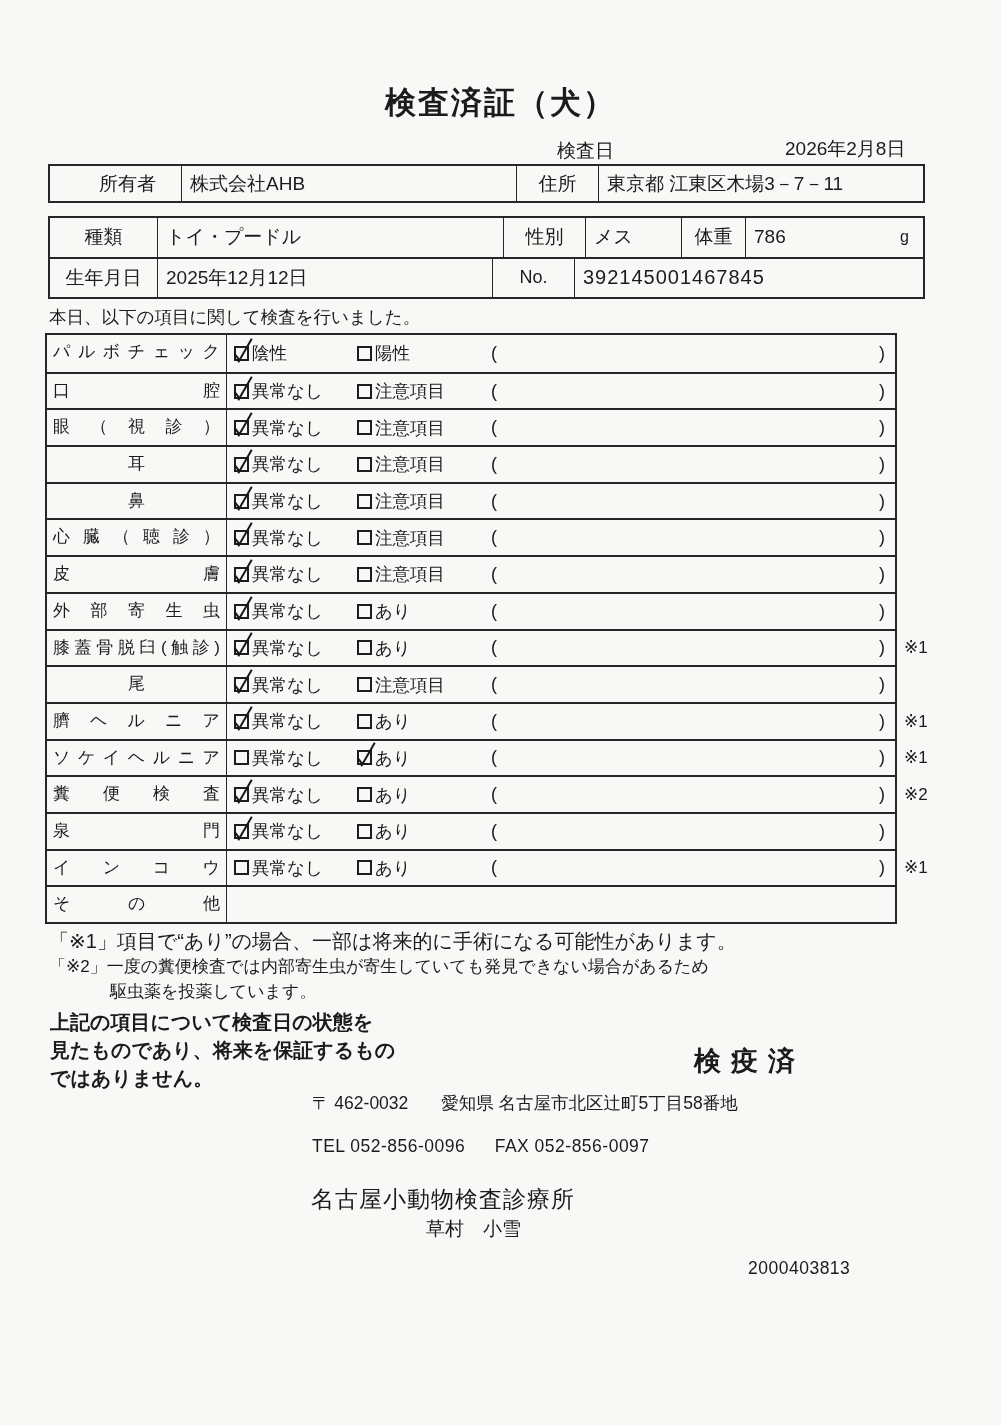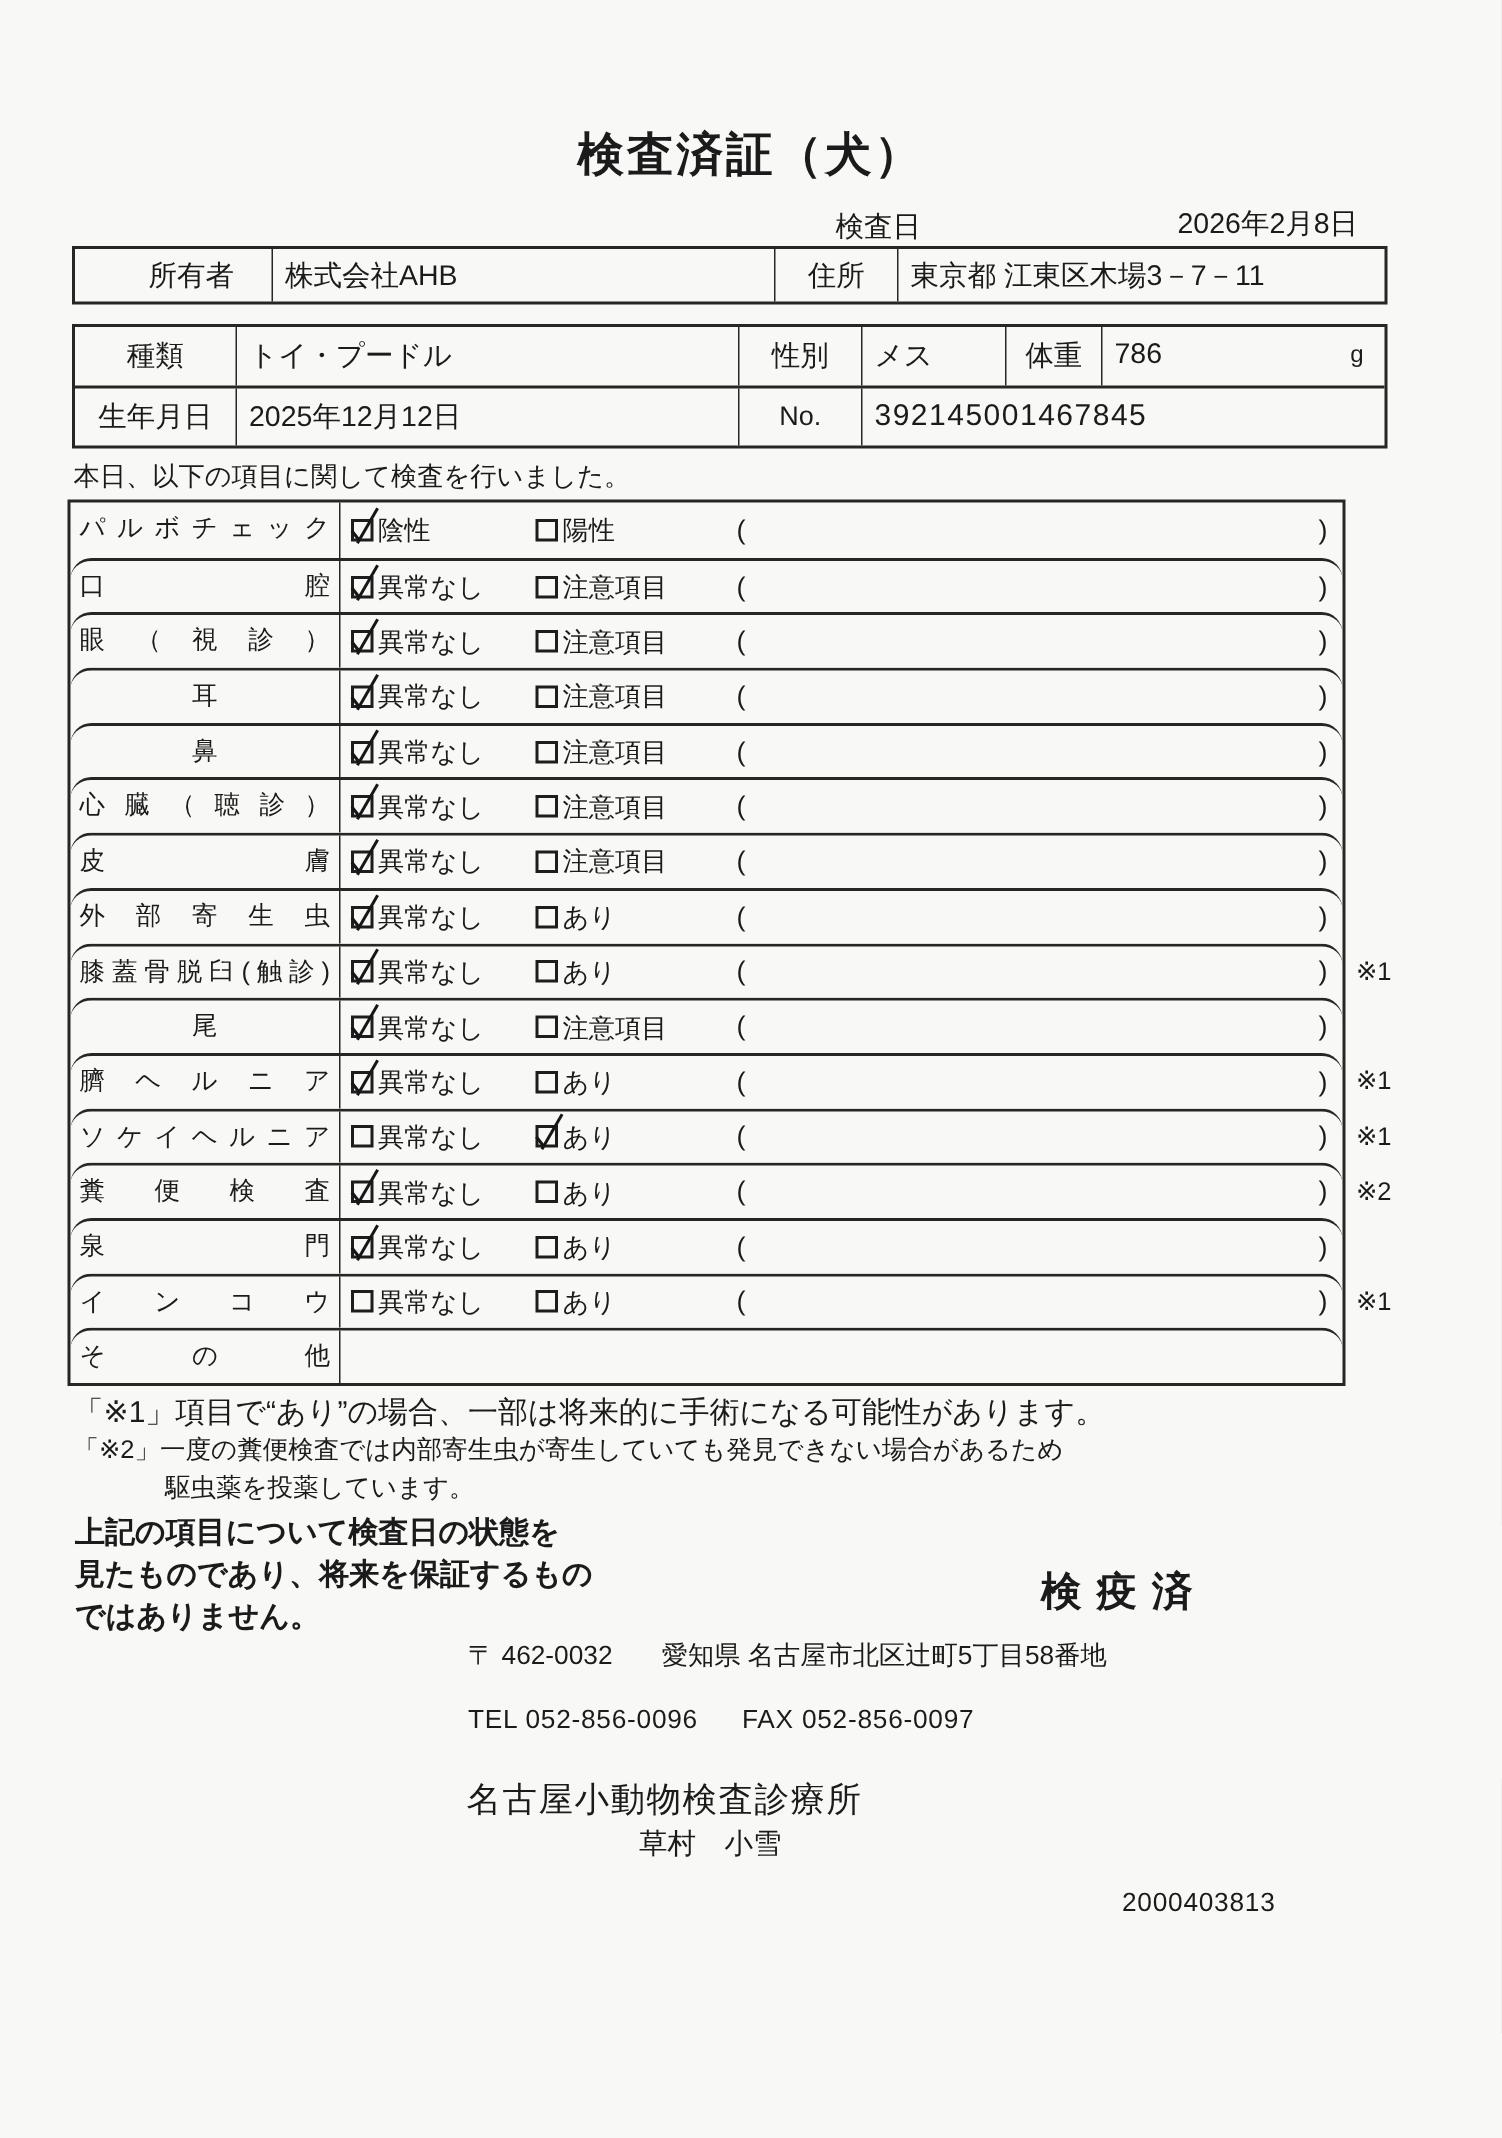--- a/index.html
+++ b/index.html
@@ -32,36 +32,36 @@
   .hcell.lab { justify-content:center; padding:0 4px; }
   .hcell.bl { border-left:1.5px solid #262626; }
   .owner-table { top:164px; height:39px;padding-left:24px; }
   .info-table { top:216px; height:83px; }
   .w-owner-lab { width:107px; }
   .w-owner-val { width:335px; }
   .w-addr-lab { width:82px; }
   .w-addr-val { flex:1; }
   .w-breed-lab { width:107px; }
   .w-breed-val { width:335px; }
-  .w-sex-lab { width:82px; }
+  .w-sex-lab { width:82px;margin-left:11px; }
   .w-sex-val { width:96px; }
   .w-weight-lab { width:64px; }
   .w-weight-val { flex:1; justify-content:space-between; padding-right:14px; }
   .weight-unit { font-size:16px; margin-left:14px; }
   .w-no-lab { width:82px; justify-content:center; font-size:18px; }
   .w-no-val { flex:1; font-size:20px; letter-spacing:1px; }
   
   .intro { position:absolute; top:305px; left:49px; font-size:17.5px; }
   
   .cl-table {
     position:absolute; top:333px; left:45px; width:852px;
     border:2px solid #262626;
     display:flex; flex-direction:column;
   }
-  .cl-row { position:relative; display:flex; height:36.7px;border-radius:14px; }
+  .cl-row { position:relative; display:flex; height:36.7px; }
   .cl-row + .cl-row { border-top:2px solid #262626; }
   .cl-label {
     width:180px; border-right:1.5px solid #262626;
     font-size:17px; line-height:34.7px;
     padding:0 6px;
     text-align:justify; text-align-last:justify;
     text-justify:inter-character;
     overflow:hidden; white-space:nowrap;
   }
   .cl-label.single { text-align-last:center; }

